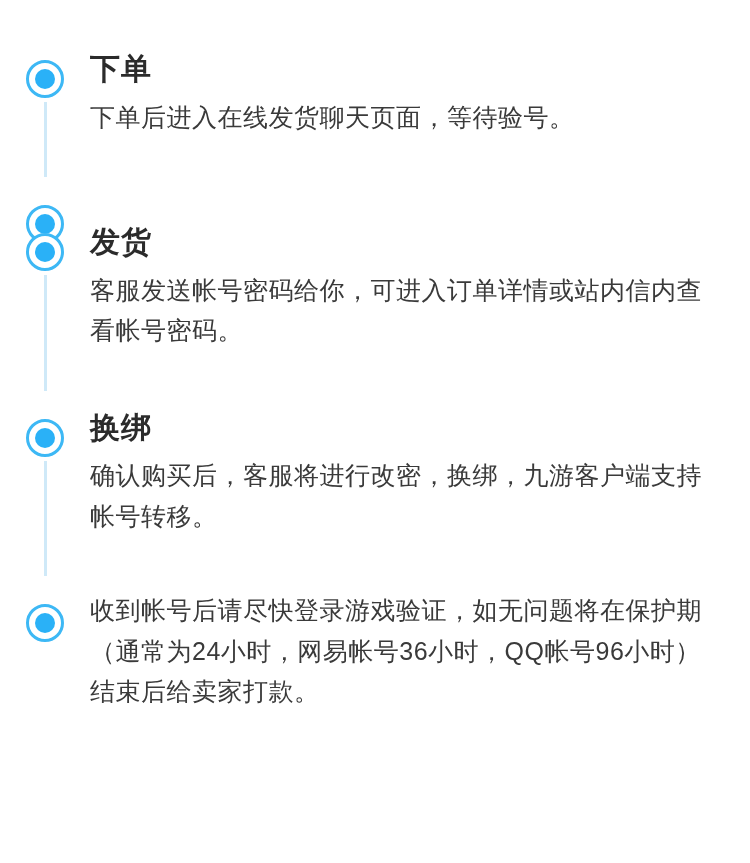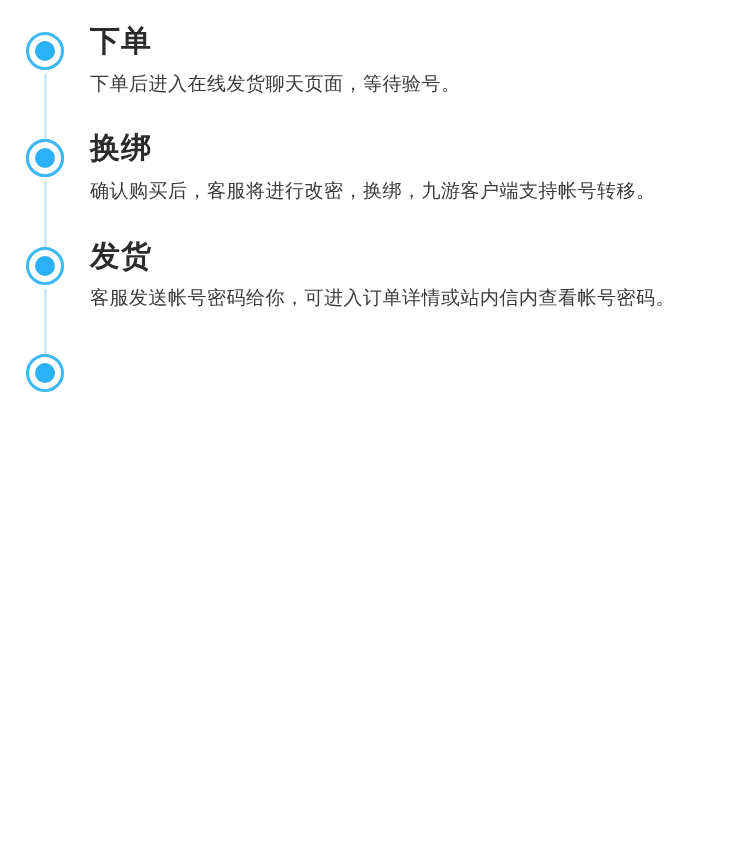--- a/index.html
+++ b/index.html
@@ -20,20 +20,21 @@
     padding: 18px 0 0 0;
     box-sizing: border-box;
     width: 750px;
   }
 
   .step {
     position: relative;
     display: flex;
     align-items: center;
     padding: 0 22px 0 0;
+    margin-top: 28px;
   }
 
   
   .gutter {
     position: relative;
     width: 90px;
     flex: 0 0 90px;
     align-self: stretch;
   }
 
@@ -83,21 +84,21 @@
   .step-title {
     font-size: 30px;
     font-weight: bold;
     color: #2b2b2b;
     line-height: 1.55;
     letter-spacing: 1px;
     margin: 0 0 4px 0;
   }
 
   .step-desc {
-    font-size: 19px;
+    font-size: 25px;
     color: #3a3a3a;
     line-height: 1.62;
     letter-spacing: 0.5px;
     margin: 0;
     padding-right: 8px;
     word-break: break-all;
   }
 </style>
 </head>
 <body>
@@ -121,38 +122,39 @@
       <div class="line"></div>
     </div>
   </div>
 
   <div class="step">
     <div class="gutter">
       <div class="marker"></div>
       <div class="line"></div>
     </div>
     <div class="content">
-      <div class="step-title">换绑</div>
-      <div class="step-desc">确认购买后，客服将进行改密，换绑，九游客户端支持帐号转移。</div>
+      <div class="step-title">发货</div>
+      <div class="step-desc">客服发送帐号密码给你，可进入订单详情或站内信内查看帐号密码。</div>
     </div>
   </div>
 
   <div class="step">
     <div class="gutter">
       <div class="marker"></div>
       <div class="line"></div>
     </div>
     <div class="content">
-      <div class="step-title">发货</div>
-      <div class="step-desc">客服发送帐号密码给你，可进入订单详情或站内信内查看帐号密码。</div>
+      <div class="step-title">换绑</div>
+      <div class="step-desc">确认购买后，客服将进行改密，换绑，九游客户端支持帐号转移。</div>
     </div>
   </div>
 
   <div class="step">
     <div class="gutter">
       <div class="marker"></div>
 
     </div>
     <div class="content">
+      <div class="step-desc">收到帐号后请尽快登录游戏验证，如无问题将在保护期（通常为24小时，网易帐号36小时，QQ帐号96小时）结束后给卖家打款。</div>
     </div>
   </div>
 
 </div>
 
 </body></html>

